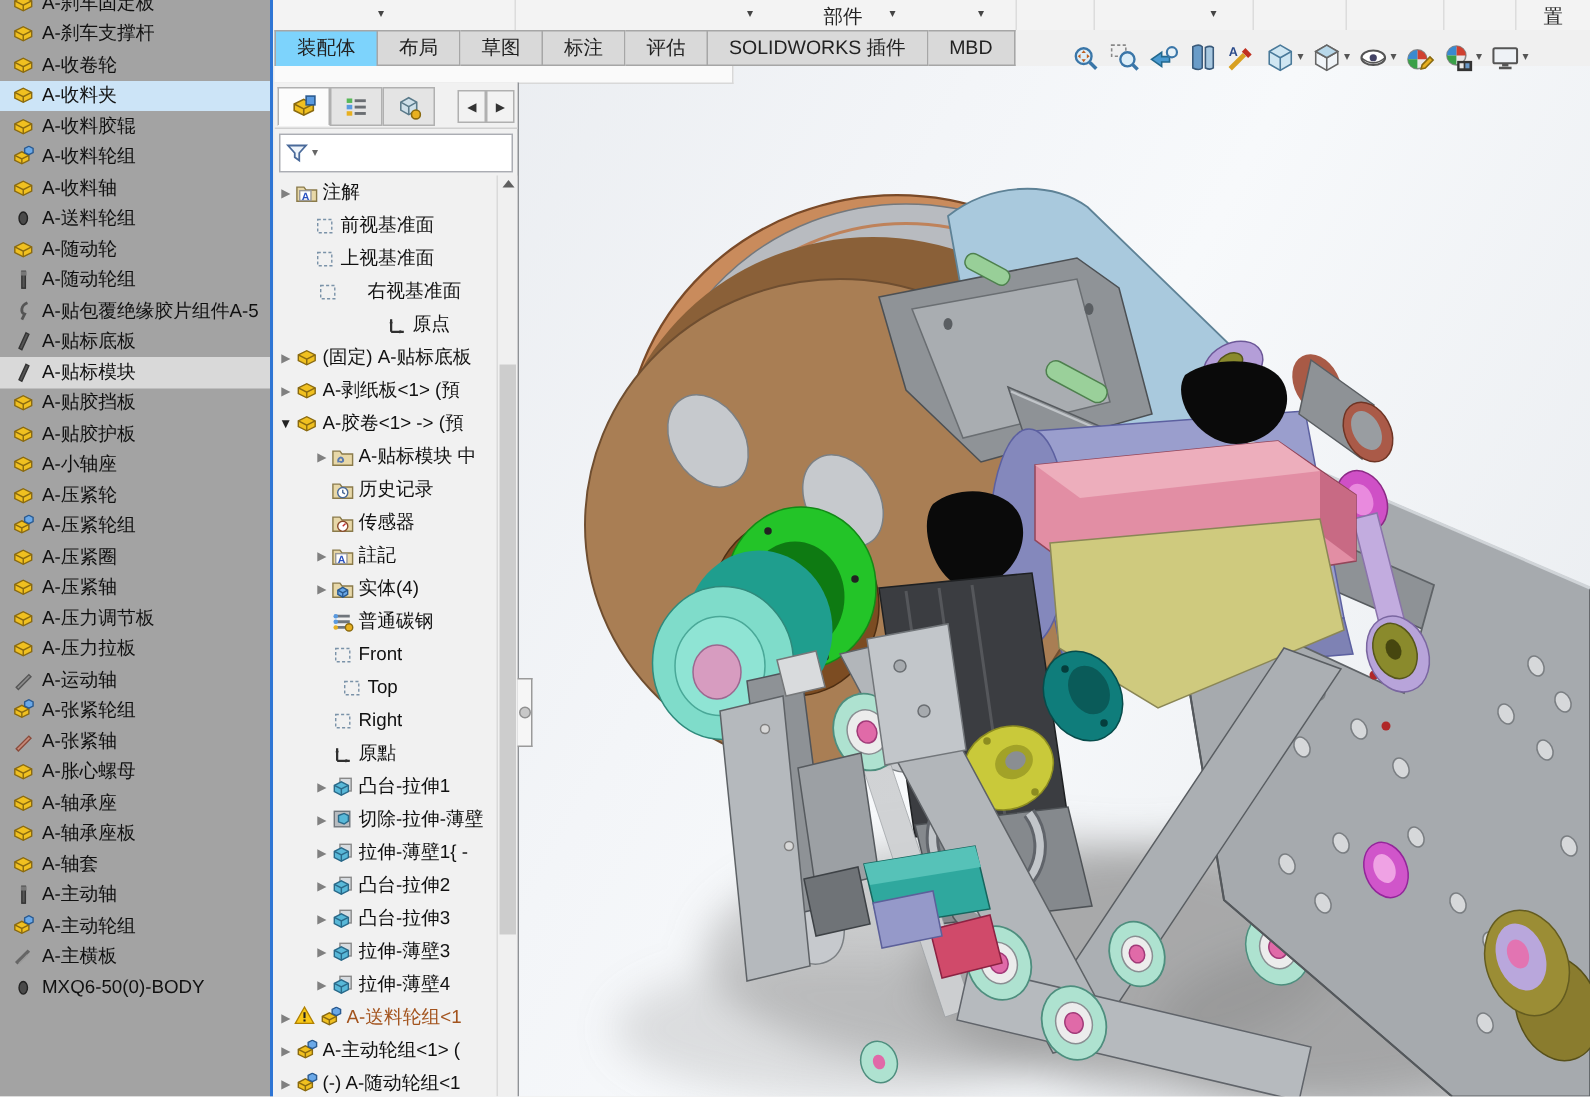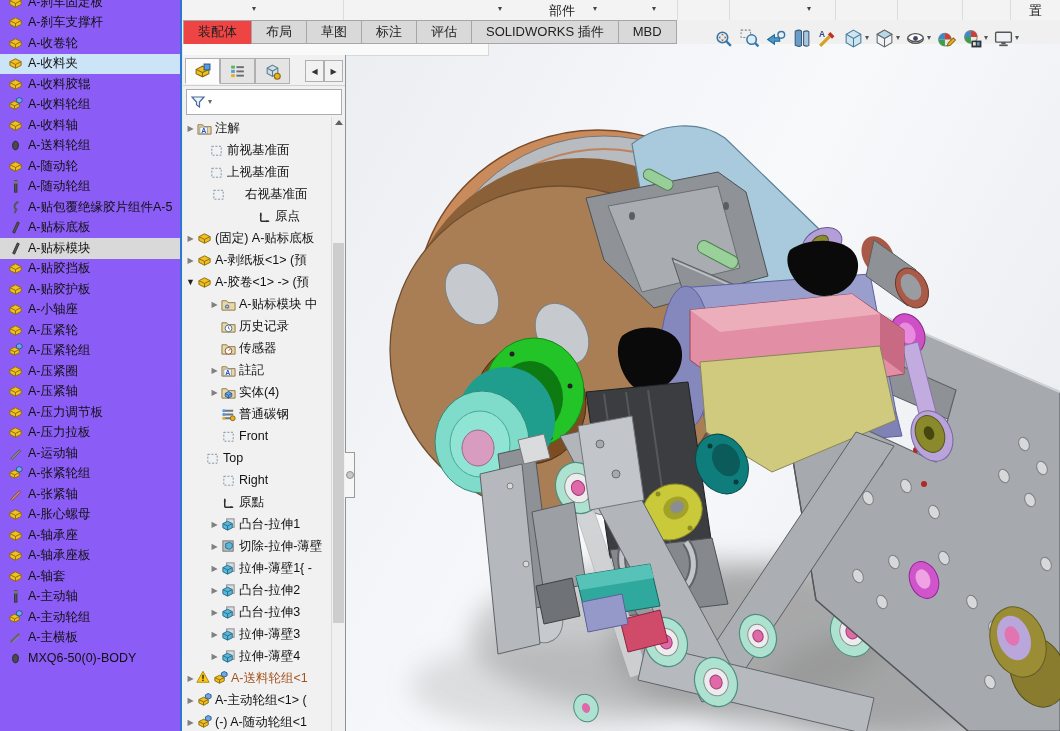--- a/index.html
+++ b/index.html
@@ -12,36 +12,36 @@
   #ribbon-top{position:absolute;left:180px;top:0;width:880px;height:20px;background:#f3f3f3;}
   #ribbon-top .sep{position:absolute;top:0;width:1px;height:20px;background:#dcdcdc;}
   #ribbon-top .caret{position:absolute;top:4px;font-size:8px;color:#444;}
   #ribbon-top .rlbl{position:absolute;top:2px;font-size:13px;color:#222;}
 
   
   #tab-row{position:absolute;left:183px;top:20px;height:24px;display:flex;align-items:flex-end;}
   .rtab{height:22px;line-height:22px;padding:0 14px;font-size:13px;color:#222;
         background:#d9d9d9;border:1px solid #a6a6a6;border-left:none;white-space:nowrap;}
   .rtab:first-child{border-left:1px solid #a6a6a6;}
-  .rtab.active{background:#ef4444;height:23px;border-bottom:none;}
+  .rtab.active{background:#7dd3fc;height:23px;border-bottom:none;}
   #under-tab{position:absolute;left:183px;top:44px;width:305px;height:11px;background:#fafafa;border-bottom:1px solid #d8d8d8;border-right:1px solid #d8d8d8;}
 
   
   #headsup{position:absolute;left:712px;top:25px;height:26px;display:flex;align-items:center;gap:3px;z-index:30;}
   .hu-btn{display:flex;align-items:center;gap:1px;padding:1px;}
   .hu-btn svg{width:21px;height:21px;display:block;}
   .hu-caret{font-size:8px;color:#555;line-height:1;}
 
   
   #viewport{position:absolute;left:180px;top:44px;width:880px;height:687px;
             background:linear-gradient(118deg,#e7eaee 0%,#f3f5f8 38%,#f7f9fb 55%,#e7eaee 100%);}
   #scene{position:absolute;inset:0;}
 
   
-  #sidebar{position:absolute;left:0;top:0;width:180px;height:731px;background:#8b5cf6;
+  #sidebar{position:absolute;left:0;top:0;width:180px;height:731px;background:#a3a3a3;
            border-right:2px solid #2e75d4;overflow:hidden;z-index:40;}
   #sidebar-list{margin-top:-8px;}
   .sb-row{display:flex;align-items:center;height:20.5px;padding-left:7px;gap:5px;
           font-size:12.5px;color:#111;white-space:nowrap;overflow:hidden;}
   .sb-row.sel-blue{background:#cce4f7;}
   .sb-row.sel-gray{background:#d9d9d9;}
   .ic{width:16px;height:16px;flex:0 0 16px;display:inline-flex;align-items:center;justify-content:center;}
   .ic svg{width:15px;height:15px;display:block;}
 
   
@@ -907,21 +907,21 @@
         </div>
         <div class="tree-row" style="padding-left: 26px;">
           <span class="tr-arrow"></span>
           <span class="ic">
             <svg viewBox="0 0 16 16">
               <rect x="3" y="3.5" width="10" height="9.5" fill="none" stroke="#7a92a8" stroke-dasharray="2.2 1.6"></rect>
             </svg>
           </span>
           <span class="tr-label">Front</span>
         </div>
-        <div class="tree-row" style="padding-left: 10px; text-align: center;">
+        <div class="tree-row" style="padding-left: 32px; text-align: center;">
           <span class="tr-arrow"></span>
           <span class="ic">
             <svg viewBox="0 0 16 16">
               <rect x="3" y="3.5" width="10" height="9.5" fill="none" stroke="#7a92a8" stroke-dasharray="2.2 1.6"></rect>
             </svg>
           </span>
           <span class="tr-label">Top</span>
         </div>
         <div class="tree-row" style="padding-left: 26px;">
           <span class="tr-arrow"></span>

